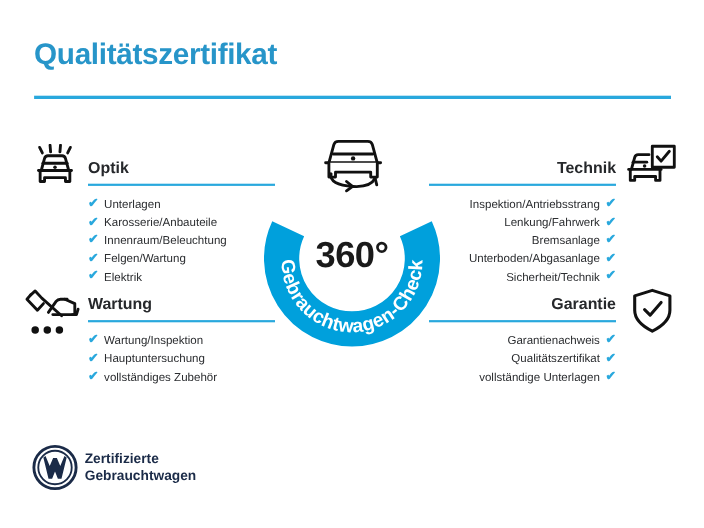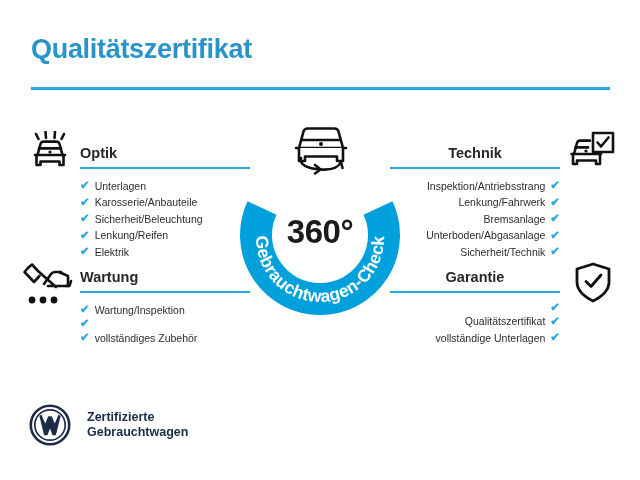--- a/index.html
+++ b/index.html
@@ -39,21 +39,21 @@
     display:flex;align-items:center;
   }
   .chk{color:#29a8dd;font-size:11.5px;font-weight:bold;line-height:1;}
 
   
   .left .head{text-align:left;}
   .left .item{justify-content:flex-start;}
   .left .chk{margin-right:5px;}
 
   
-  .right .head{text-align:center;}
+  .right .head{text-align:right;}
   .right .item{justify-content:flex-end;}
   .right .chk{margin-left:5px;}
 
   #blk-optik{left:80px;top:146px;width:170px;}
   #blk-wartung{left:80px;top:270px;width:170px;}
   #blk-technik{left:390px;top:146px;width:170px;}
   #blk-garantie{left:390px;top:270px;width:170px;}
 
   
   .qicon{position:absolute;}
@@ -70,21 +70,21 @@
     display:flex;align-items:center;justify-content:center;
     font-size:33px;font-weight:bold;color:#1a1a1a;
     letter-spacing:-0.5px;
     padding-bottom:12px;box-sizing:border-box;
   }
 
   
   #footer{position:absolute;left:29px;top:404px;display:flex;align-items:center;}
   #footer .vwmark{width:42px;height:42px;}
   #footer .ftext{
-    margin-left:16px;
+    margin-left:6px;
     font-size:12.5px;font-weight:bold;color:#1b2b48;
     line-height:15.5px;white-space:nowrap;
   }
 </style>
 </head>
 <body>
 
 <div class="page">
 
   <div class="title">Qualitätszertifikat</div>
@@ -155,43 +155,44 @@
       <div class="item">
           <span class="chk">✔</span>
           <span>Unterlagen</span>
         </div>
       <div class="item">
           <span class="chk">✔</span>
           <span>Karosserie/Anbauteile</span>
         </div>
       <div class="item">
           <span class="chk">✔</span>
-          <span>Sicherheit/Beleuchtung</span>
-        </div>
-      <div class="item">
-          <span class="chk">✔</span>
-          <span>Lenkung/Reifen</span>
+          <span>Innenraum/Beleuchtung</span>
+        </div>
+      <div class="item">
+          <span class="chk">✔</span>
+          <span>Felgen/Wartung</span>
         </div>
       <div class="item">
           <span class="chk">✔</span>
           <span>Elektrik</span>
         </div>
     </div>
   </div>
 
   <div class="block left" id="blk-wartung">
     <div class="head">Wartung</div>
     <div class="rule"></div>
     <div class="list">
       <div class="item">
           <span class="chk">✔</span>
           <span>Wartung/Inspektion</span>
         </div>
       <div class="item">
           <span class="chk">✔</span>
+          <span>Hauptuntersuchung</span>
         </div>
       <div class="item">
           <span class="chk">✔</span>
           <span>vollständiges Zubehör</span>
         </div>
     </div>
   </div>
 
   <div class="block right" id="blk-technik">
     <div class="head">Technik</div>
@@ -218,20 +219,21 @@
           <span class="chk">✔</span>
         </div>
     </div>
   </div>
 
   <div class="block right" id="blk-garantie">
     <div class="head">Garantie</div>
     <div class="rule"></div>
     <div class="list">
       <div class="item">
+          <span>Garantienachweis</span>
           <span class="chk">✔</span>
         </div>
       <div class="item">
           <span>Qualitätszertifikat</span>
           <span class="chk">✔</span>
         </div>
       <div class="item">
           <span>vollständige Unterlagen</span>
           <span class="chk">✔</span>
         </div>

